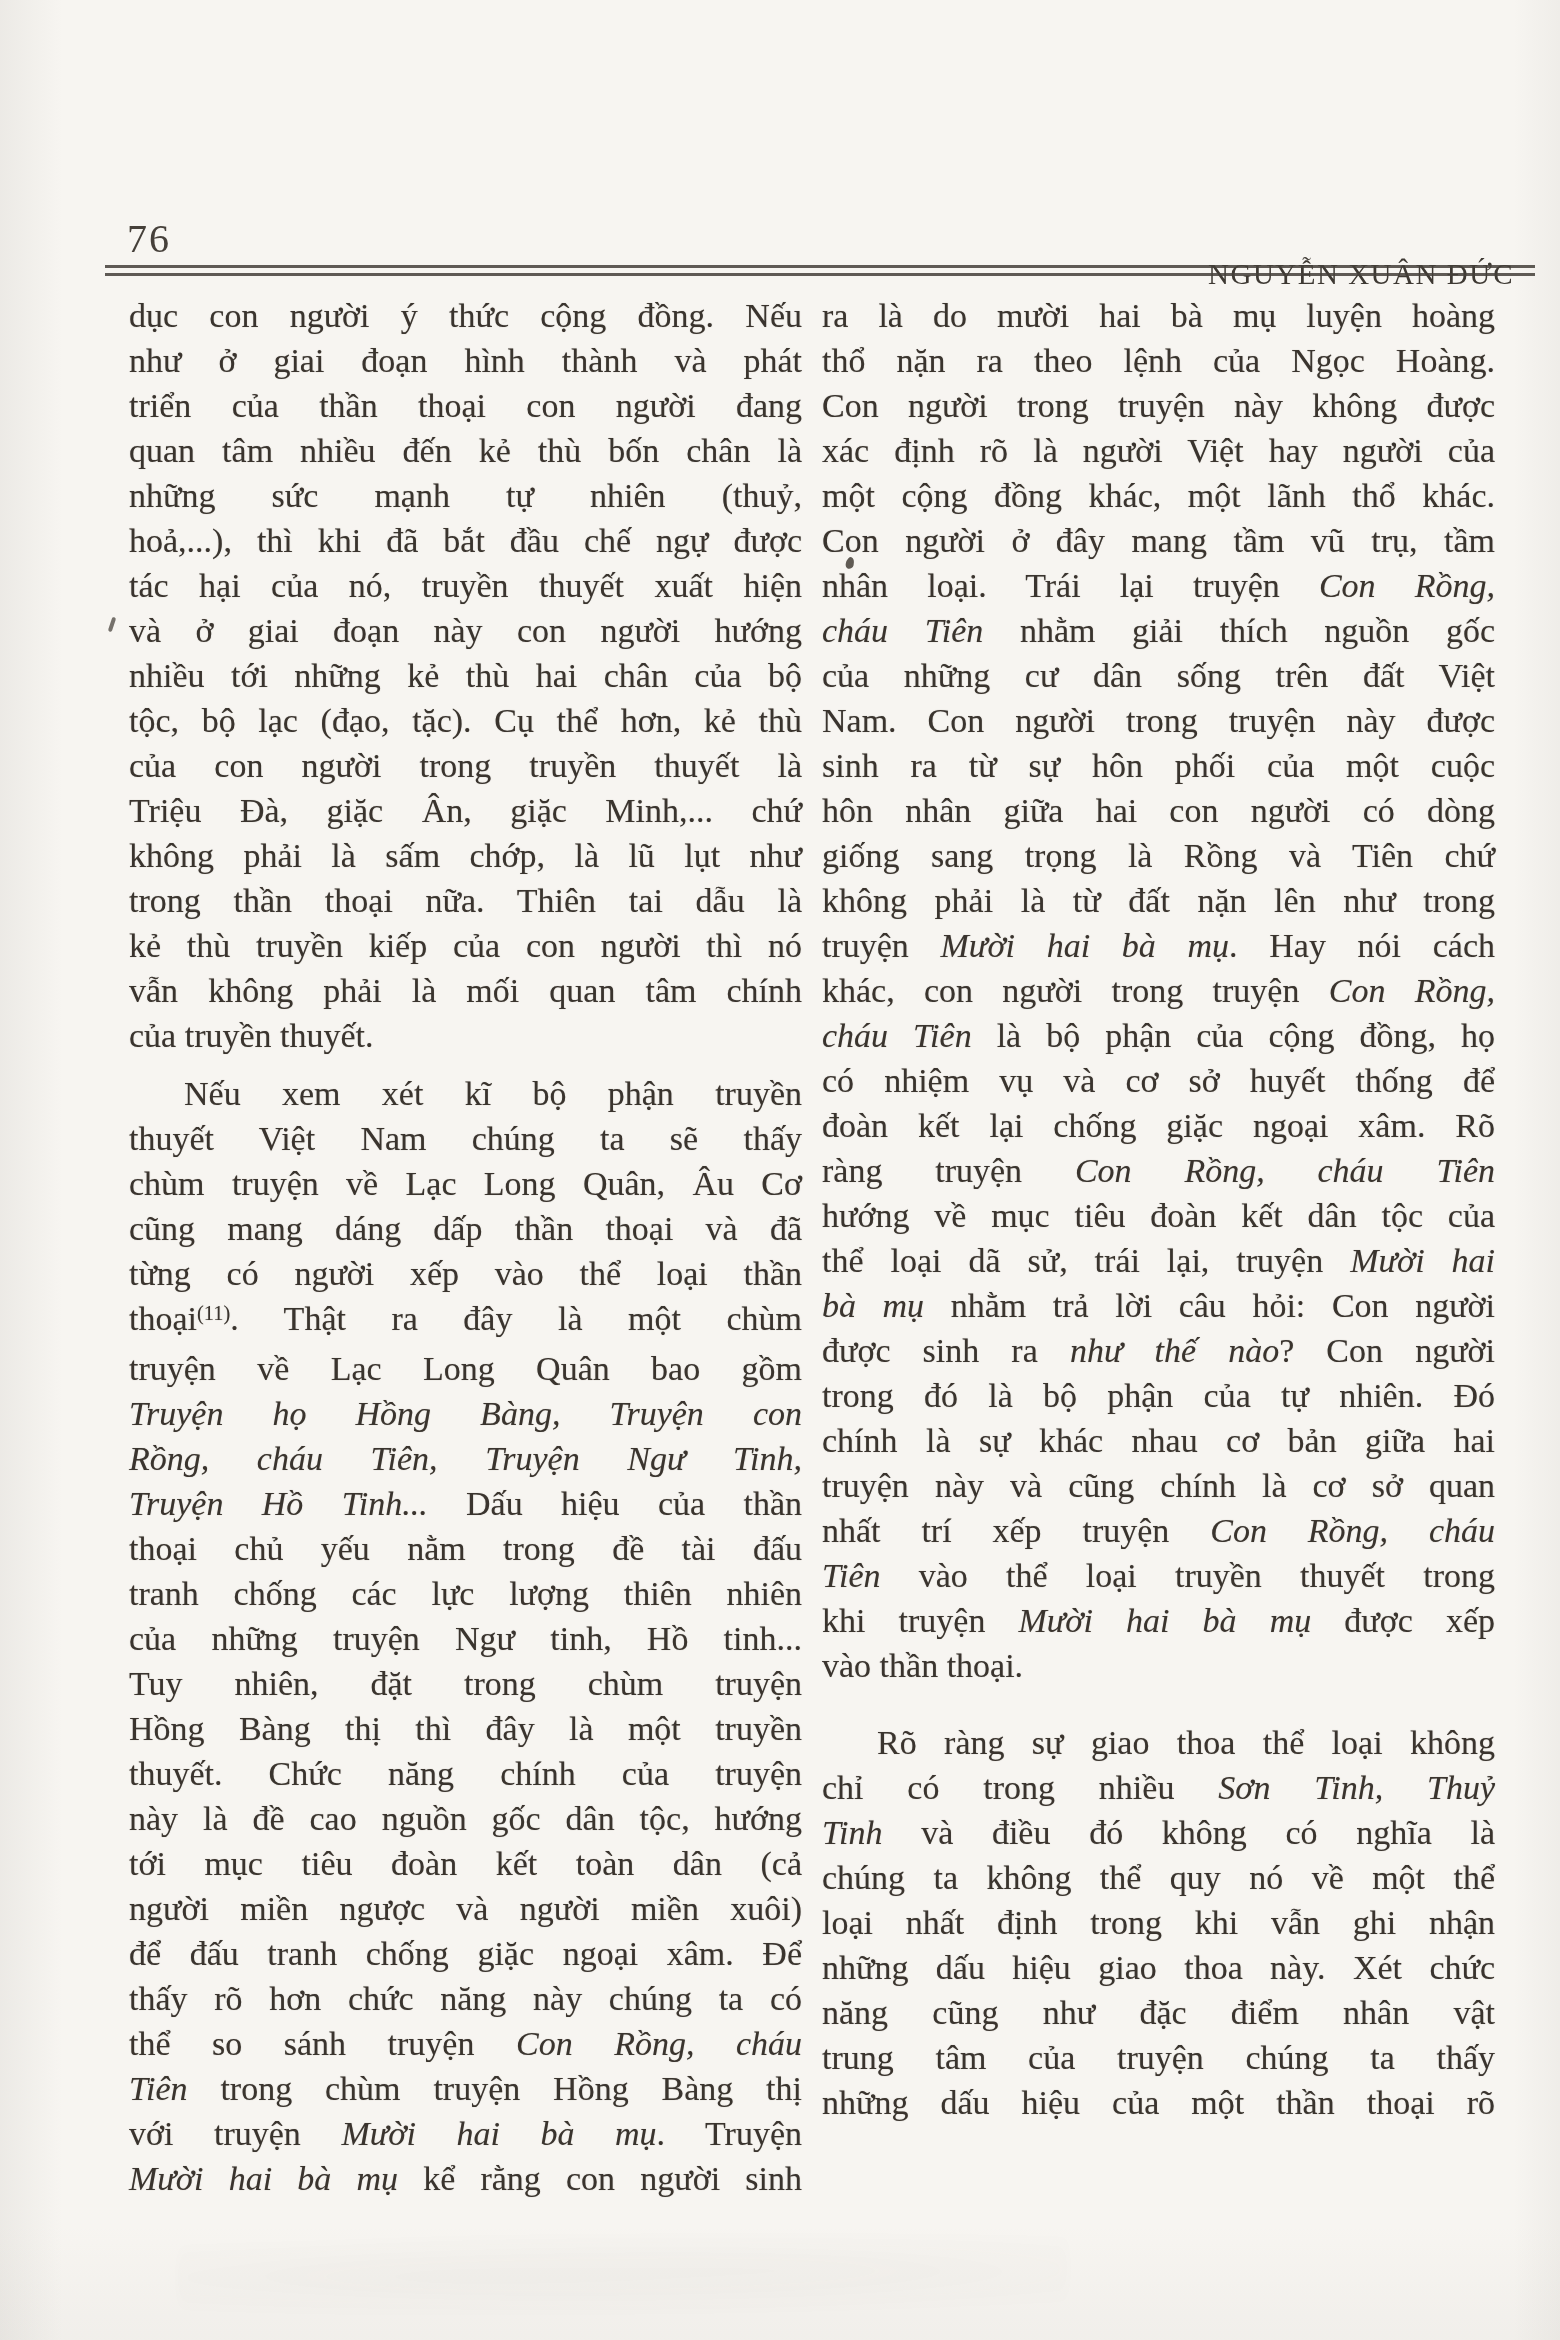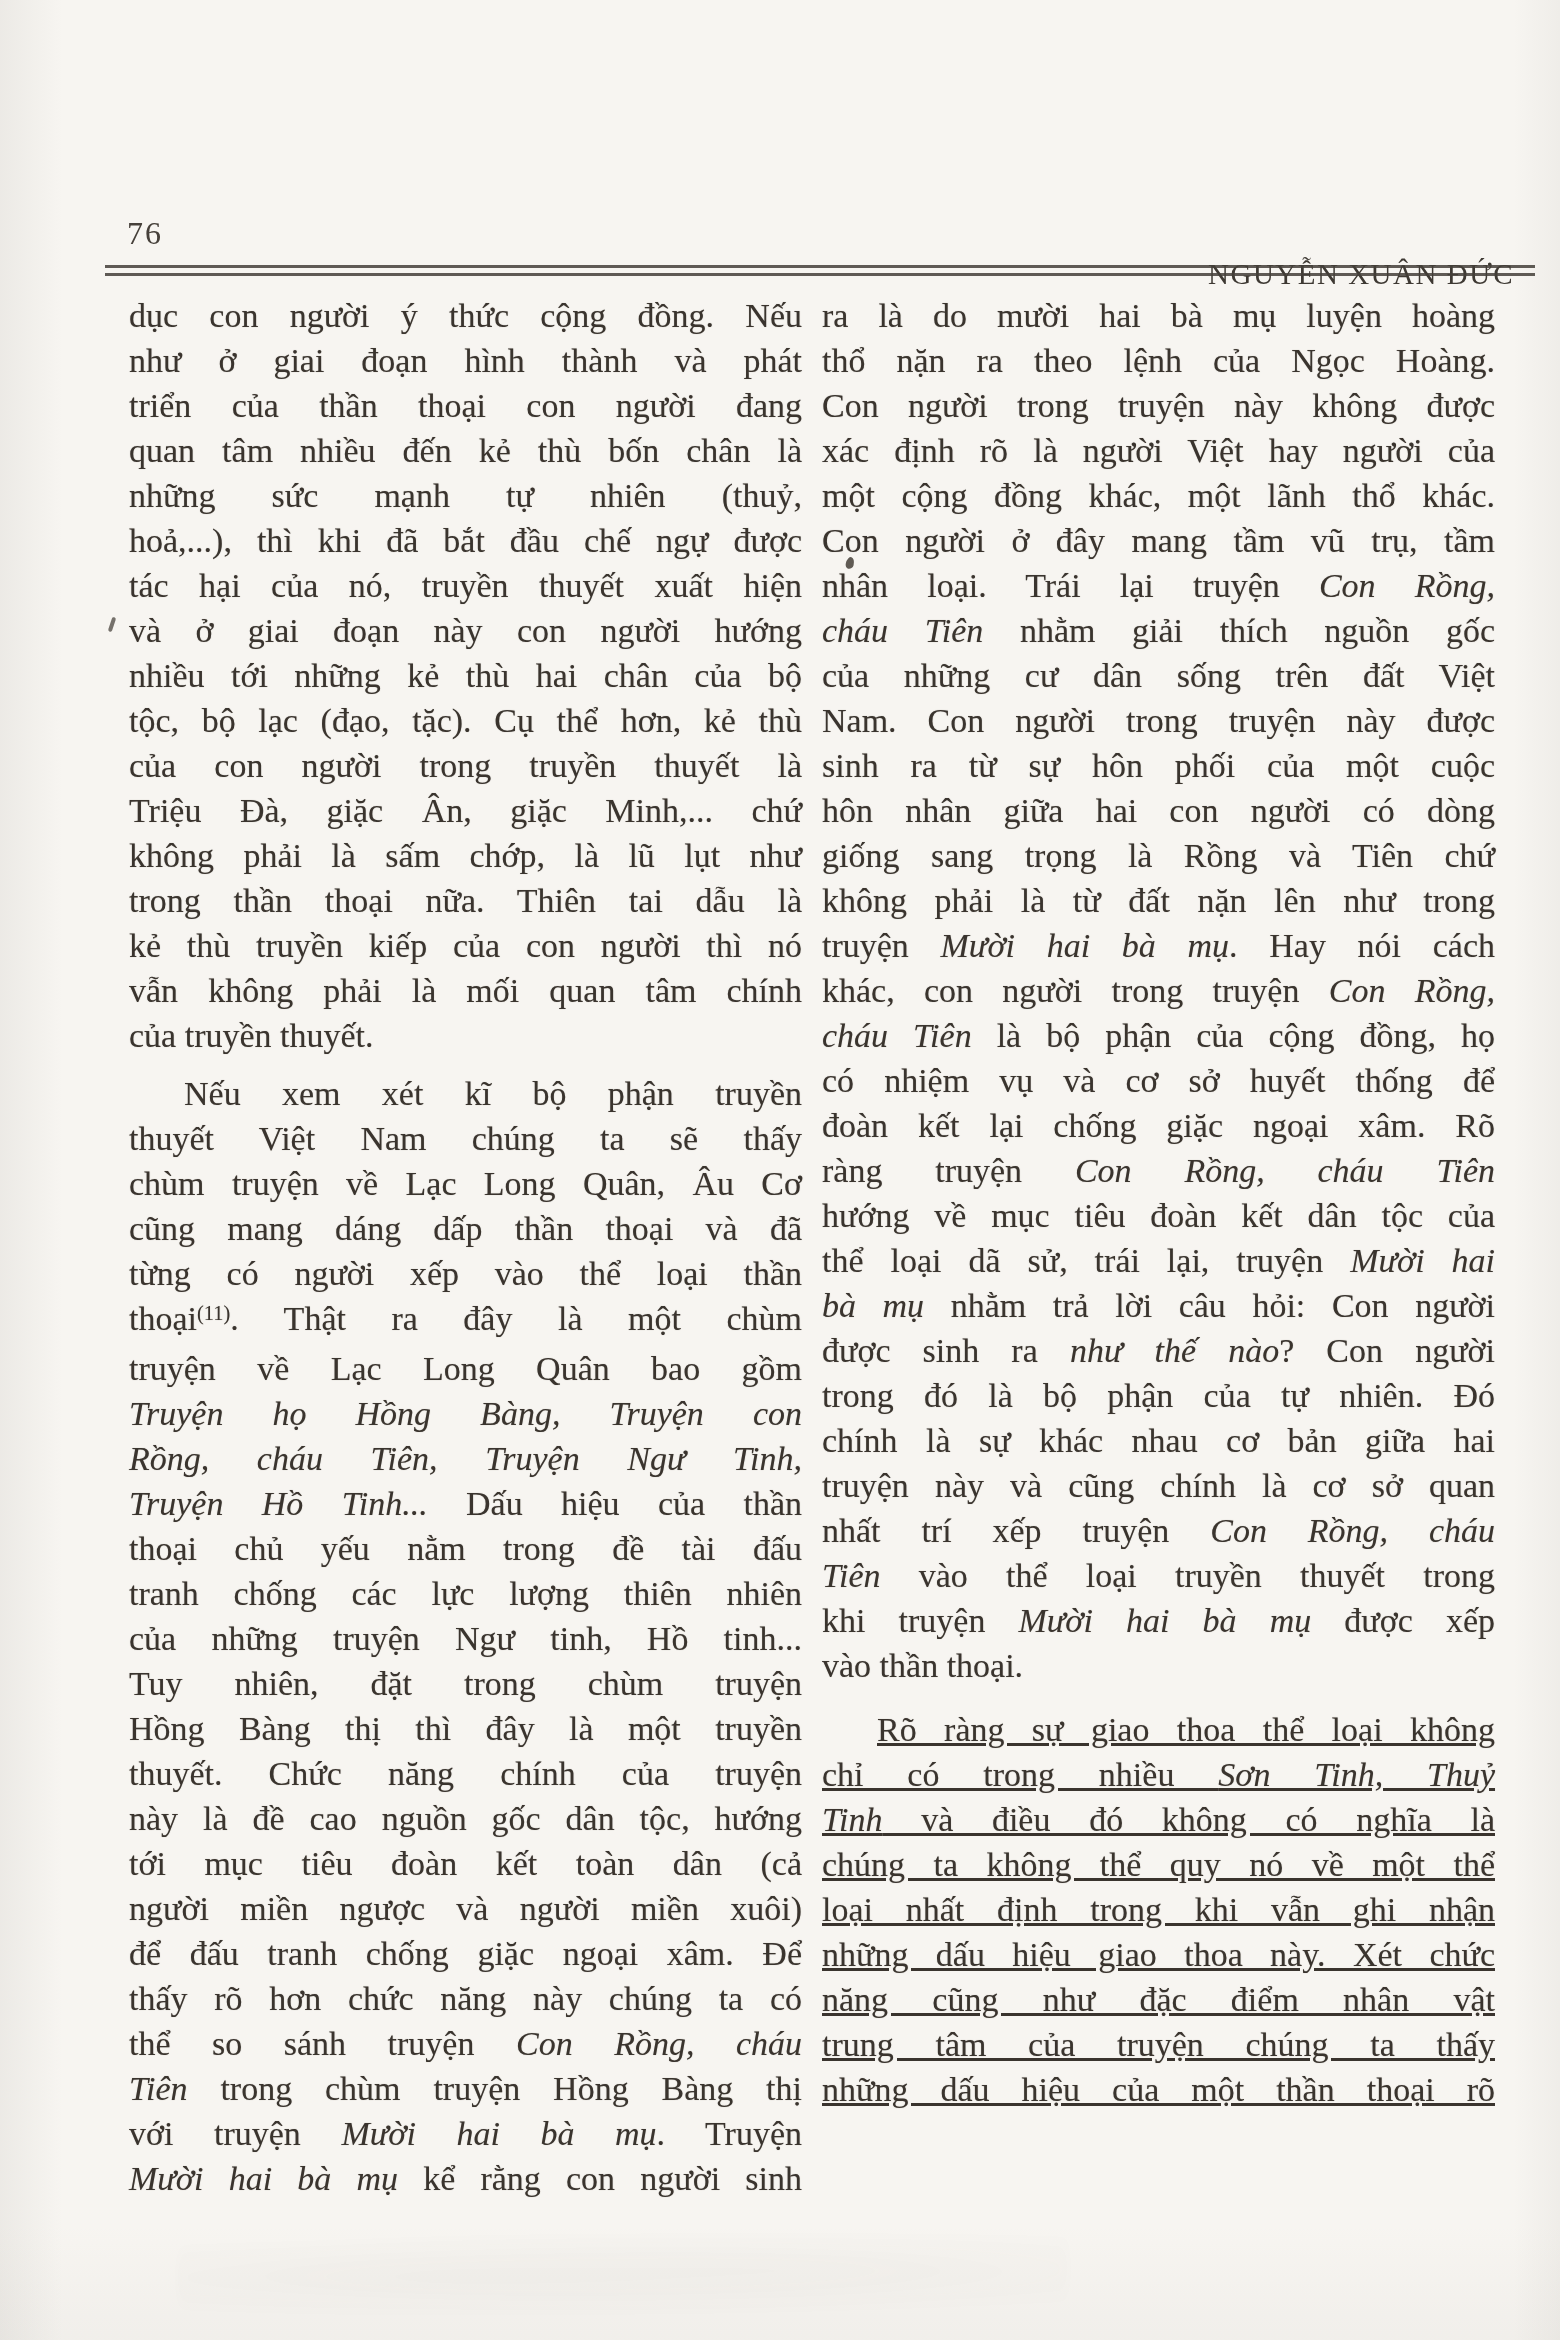--- a/index.html
+++ b/index.html
@@ -11,21 +11,21 @@
   }
   .page::before{ 
     content:"";position:absolute;inset:0;pointer-events:none;
     background:
       linear-gradient(90deg, rgba(90,85,78,0.07) 0, rgba(90,85,78,0) 4%),
       linear-gradient(270deg, rgba(90,85,78,0.05) 0, rgba(90,85,78,0) 3%),
       linear-gradient(0deg, rgba(90,85,78,0.04) 0, rgba(90,85,78,0) 5%);
   }
   .header-pageno{
     position:absolute;left:127px;top:215px;
-    font-size:32px;letter-spacing:2px;color:#46403a;
+    font-size:40px;letter-spacing:2px;color:#46403a;
   }
   .header-name{
     position:absolute;right:46px;top:220px;
     font-family:Liberation Serif, serif;
     font-size:29px;font-weight:500;letter-spacing:1.5px;color:#3e3933;margin-top:38px;
   }
   .header-rule{
     position:absolute;left:105px;top:265px;width:1430px;height:5px;
     border-top:3px solid #45403a;border-bottom:3px solid #45403a;
     opacity:.85;
@@ -37,21 +37,21 @@
   .col{width:673px;}
   .line{
     font-size:34px;line-height:45px;
     text-align:justify;text-align-last:justify;
     text-shadow:0 0 1px rgba(58,52,46,0.38);
     font-kerning:normal;
   }
   .line.para-end{text-align-last:left;}
   .para.indent .line:first-child{text-indent:55px;}
   .col-left .para + .para{margin-top:13px;}
-  .col-right .para + .para{margin-top:19px;text-decoration:underline;}
+  .col-right .para + .para{margin-top:32px;}
   .it{font-style:italic;}
   .sup{font-size:0.6em;position:relative;top:-0.5em;letter-spacing:0;}
   
   .artifact-grave{
     position:absolute;left:110px;top:617px;width:4px;height:15px;
     background:#4a443d;border-radius:2px;transform:rotate(18deg);opacity:.75;
   }
   .artifact-comma{
     position:absolute;left:846px;top:557px;width:8px;height:12px;
     background:#453f38;border-radius:50% 50% 55% 45% / 60% 60% 40% 40%;

